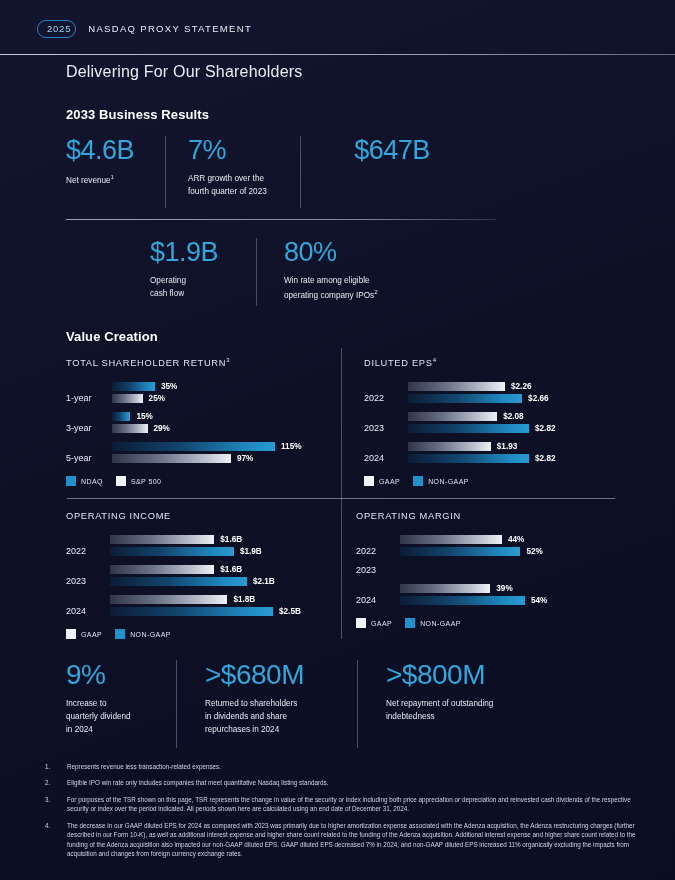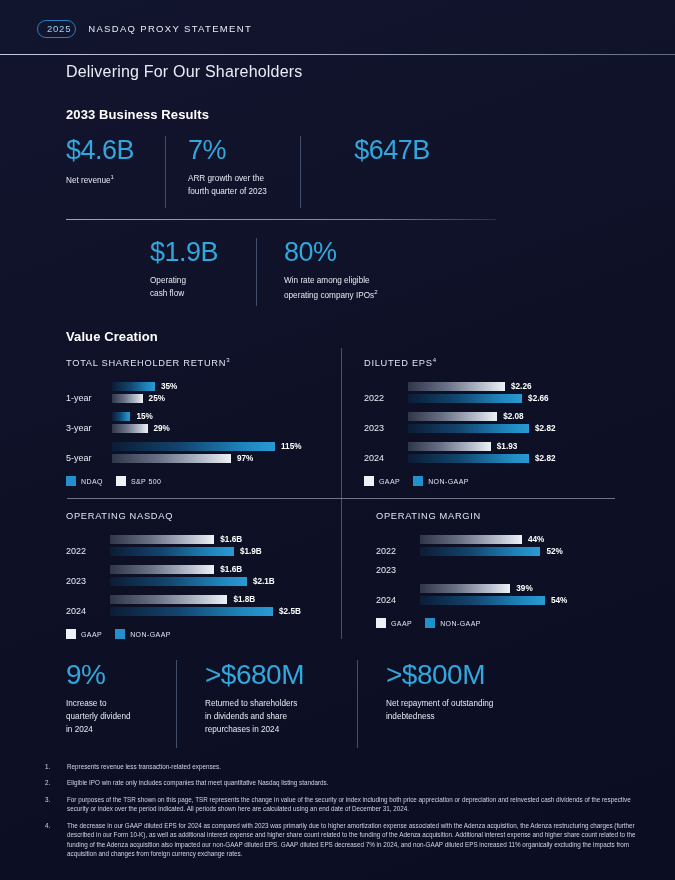--- a/index.html
+++ b/index.html
@@ -127,21 +127,21 @@
   .legend { display: flex; align-items: center; gap: 13px; margin-top: 13px; padding-left: 0px; }
   .legend .item { display: flex; align-items: center; gap: 5px; }
   .legend .sw { width: 10px; height: 10px; display: block; }
   .legend .sw.blue { background: #2190cb; }
   .legend .sw.white { background: #eef1f6; }
   .legend .lbl { color: #dfe5f0; font-size: 7px; letter-spacing: 0.06em; }
 
   .c-tsr { left: 66px; top: 357px; }
   .c-eps { left: 364px; top: 357px; }
   .c-oi  { left: 66px; top: 511px; }
-  .c-om  { left: 376px; top: 511px; }
+  .c-om  { left: 356px; top: 511px; }
 
   .c-tsr .grp-label { width: 46px; flex: 0 0 46px; }
   .c-eps .grp-label, .c-oi .grp-label, .c-om .grp-label { width: 44px; flex: 0 0 44px; }
 
   
   .row3 { left: 66px; top: 660px; }
   .row3 .s1 { width: 110px; }
   .row3 .s2 { width: 180px; padding-left: 28px; }
   .row3 .s3 { width: 230px; padding-left: 28px; }
   .row3 .vdiv { height: 88px; }
@@ -310,21 +310,21 @@
           <span class="sw white"></span>
           <span class="lbl">GAAP</span>
         </div>
         <div class="item">
           <span class="sw blue"></span>
           <span class="lbl">NON-GAAP</span>
         </div>
       </div>
     </div>
   <div class="chart c-oi">
-      <div class="chart-title">OPERATING NASDAQ</div>
+      <div class="chart-title">OPERATING INCOME</div>
       <div class="grp">
         <div class="grp-label">2022</div>
         <div class="bars">
           <div class="barline">
             <div class="bar grey" style="width: 104.3px;"></div>
             <div class="bar-val">$1.6B</div>
           </div>
           <div class="barline">
             <div class="bar blue" style="width: 123.9px;"></div>
             <div class="bar-val">$1.9B</div>

